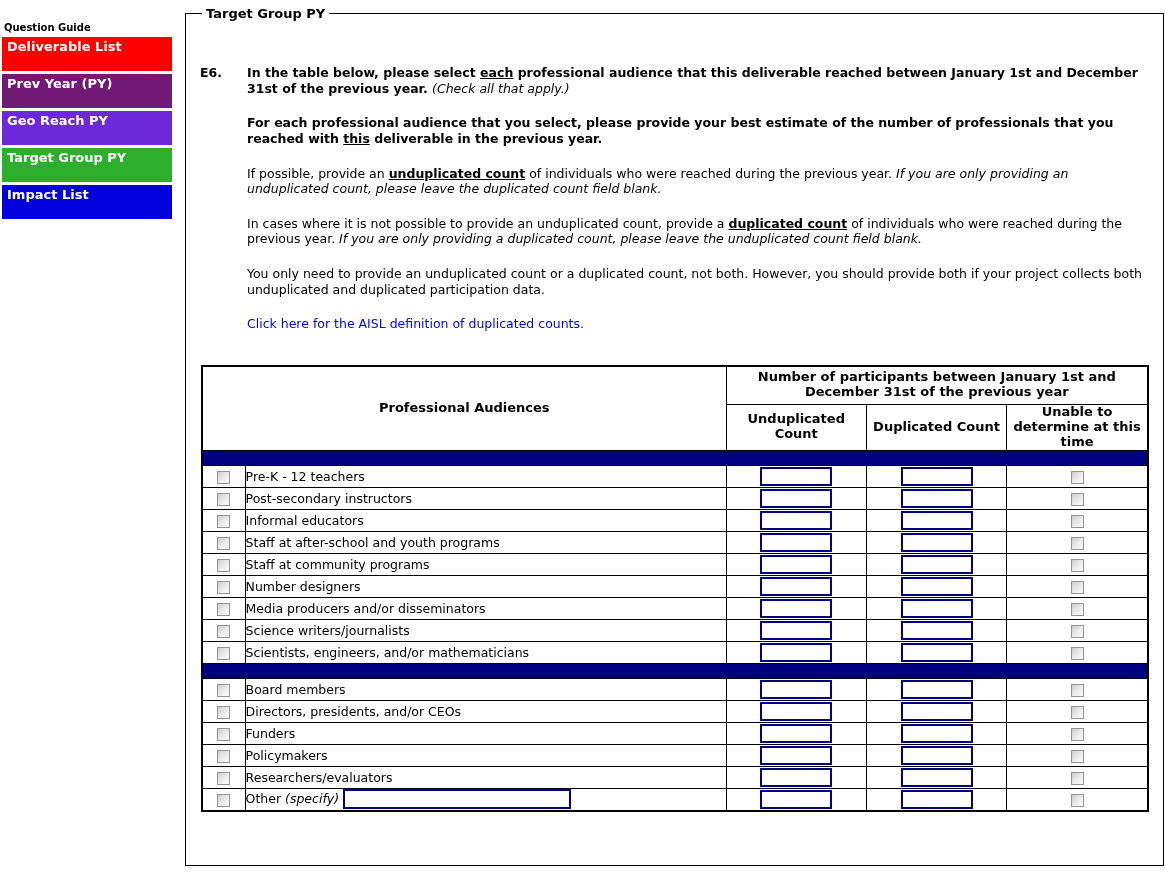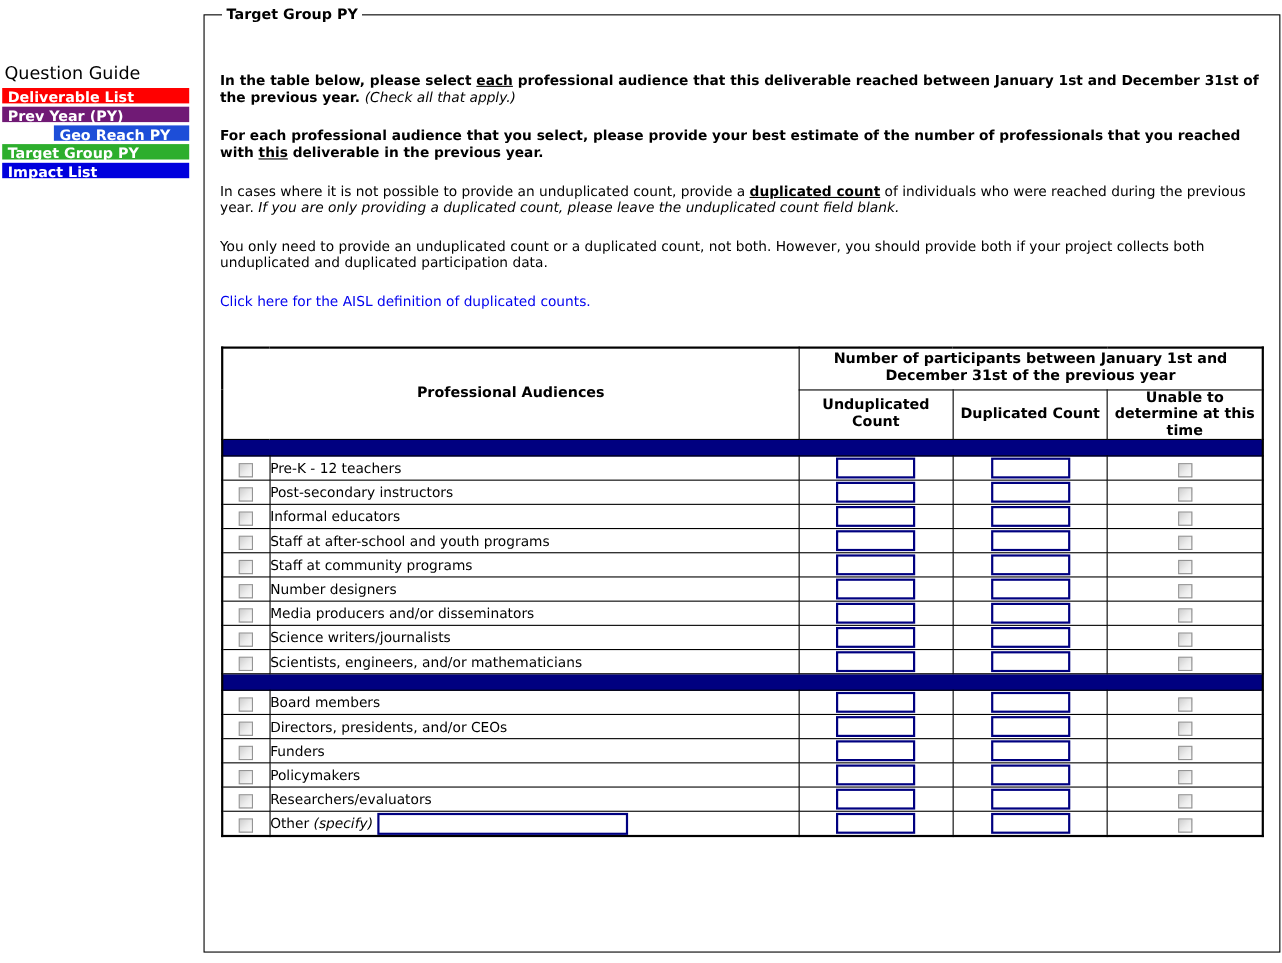--- a/index.html
+++ b/index.html
@@ -6,23 +6,23 @@
   body {
     position:relative;
     width:1165px; height:875px;
     font-family:"DejaVu Sans", sans-serif;
     font-size:12.5px; color:#000;
     overflow:hidden;
   }
 
   
   .sidebar { position:absolute; left:2px; top:22px; width:170px; }
-  .sidebar-title { font-weight:normal; font-size:16px; padding:0 0 4px 2px;margin-top:35px; }
+  .sidebar-title { font-weight:bold; font-size:10px; padding:0 0 4px 2px; }
   .nav-item {
-    display:block; height:14px; line-height:19px; margin-bottom:3px;
+    display:block; height:34px; line-height:19px; margin-bottom:3px;
     padding-left:5px; color:#ffffff; font-weight:bold; font-size:13px;
     cursor:pointer; white-space:nowrap;
   }
 
   
   fieldset.panel {
     position:absolute; left:185px; top:6px;
     box-sizing:border-box; width:976px; height:860px;
     border:1px solid #000; margin:0;
     padding:44px 14px 0 14px;
@@ -71,35 +71,37 @@
     font-family:"DejaVu Sans",sans-serif; font-size:12px;
   }
 </style>
 </head>
 <body>
 
 <div class="sidebar">
   <div class="sidebar-title">Question Guide</div>
   <a class="nav-item" style="background: rgb(255, 0, 0);">Deliverable List</a>
   <a class="nav-item" style="background: #701a75;">Prev Year (PY)</a>
-  <a class="nav-item" style="background: #1d4ed8; margin-left: 47px;">Geo Reach PY</a>
+  <a class="nav-item" style="background: #6d28d9;">Geo Reach PY</a>
   <a class="nav-item" style="background: rgb(45, 174, 45);">Target Group PY</a>
   <a class="nav-item" style="background: rgb(0, 0, 221);">Impact List</a>
 </div>
 
 <fieldset class="panel">
   <legend>Target Group PY</legend>
 
   <div class="question">
+    <div class="qnum">E6.</div>
     <div class="qbody">
 
       <p><span class="b">In the table below, please select </span><span class="bu">each</span><span class="b"> professional audience that this deliverable reached between January 1st and December 31st of the previous year. </span><span class="i">(Check all that apply.)</span></p>
 
       <p><span class="b">For each professional audience that you select, please provide your best estimate of the number of professionals that you reached with </span><span class="bu">this</span><span class="b"> deliverable in the previous year.</span></p>
 
+      <p><span>If possible, provide an </span><span class="bu">unduplicated count</span><span> of individuals who were reached during the previous year. </span><span class="i">If you are only providing an unduplicated count, please leave the duplicated count field blank.</span></p>
 
 
       <p><span>In cases where it is not possible to provide an unduplicated count, provide a </span><span class="bu">duplicated count</span><span> of individuals who were reached during the previous year. </span><span class="i">If you are only providing a duplicated count, please leave the unduplicated count field blank.</span></p>
 
       <p>You only need to provide an unduplicated count or a duplicated count, not both. However, you should provide both if your project collects both unduplicated and duplicated participation data.</p>
 
       <p><a class="link">Click here for the AISL definition of duplicated counts.</a></p>
     </div>
   </div>
 

